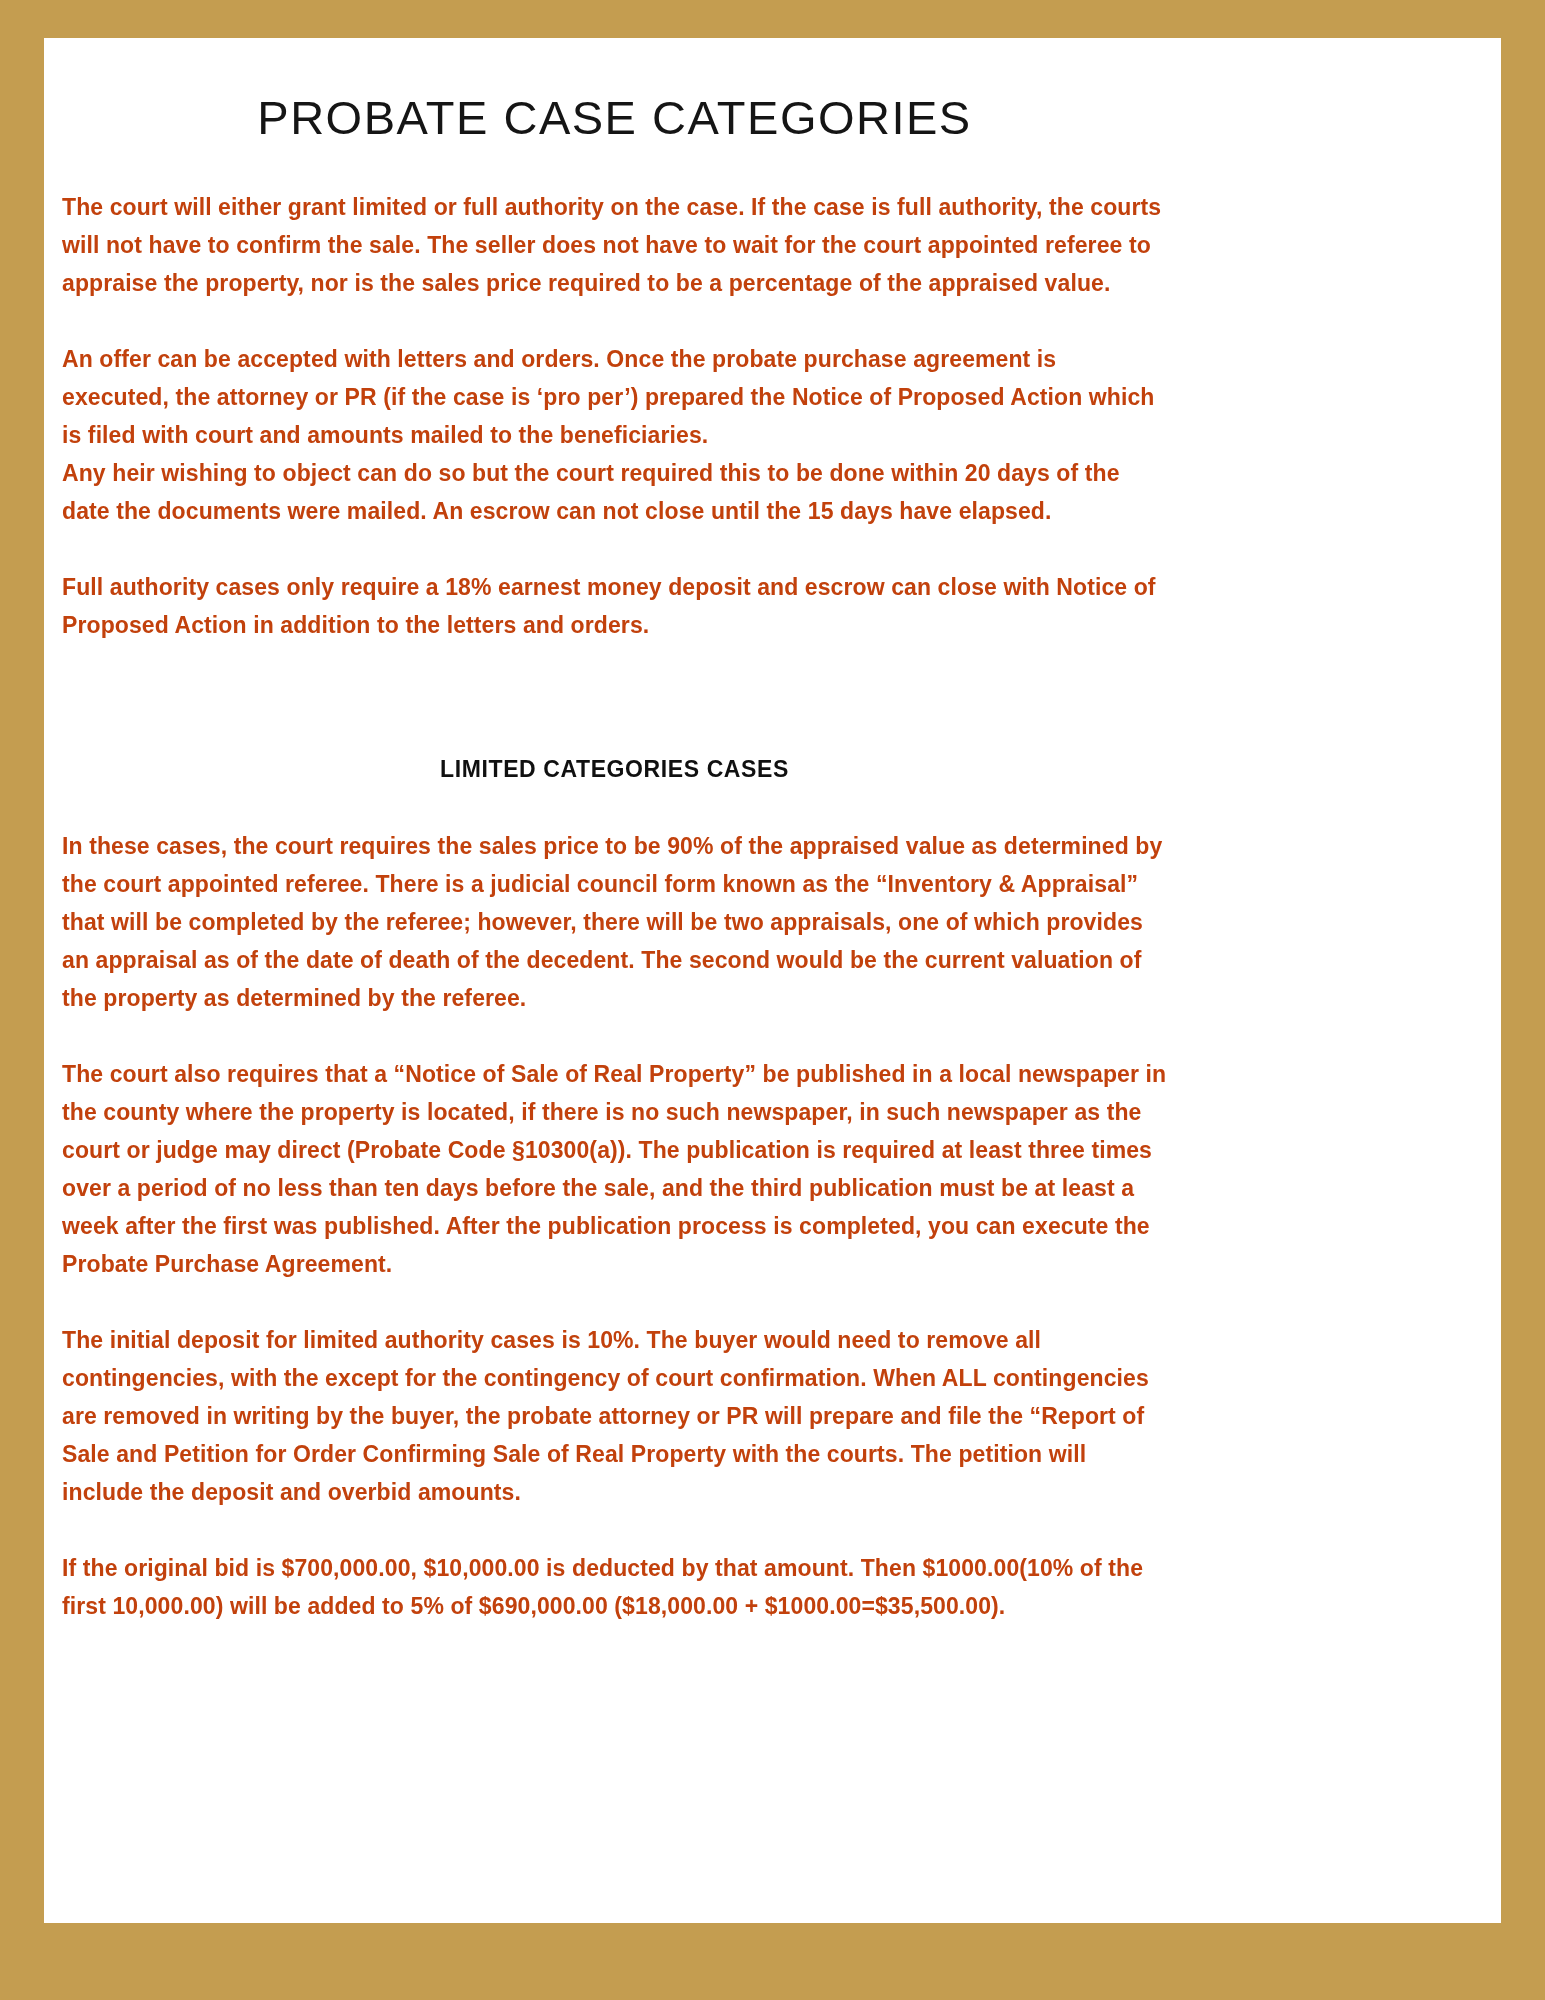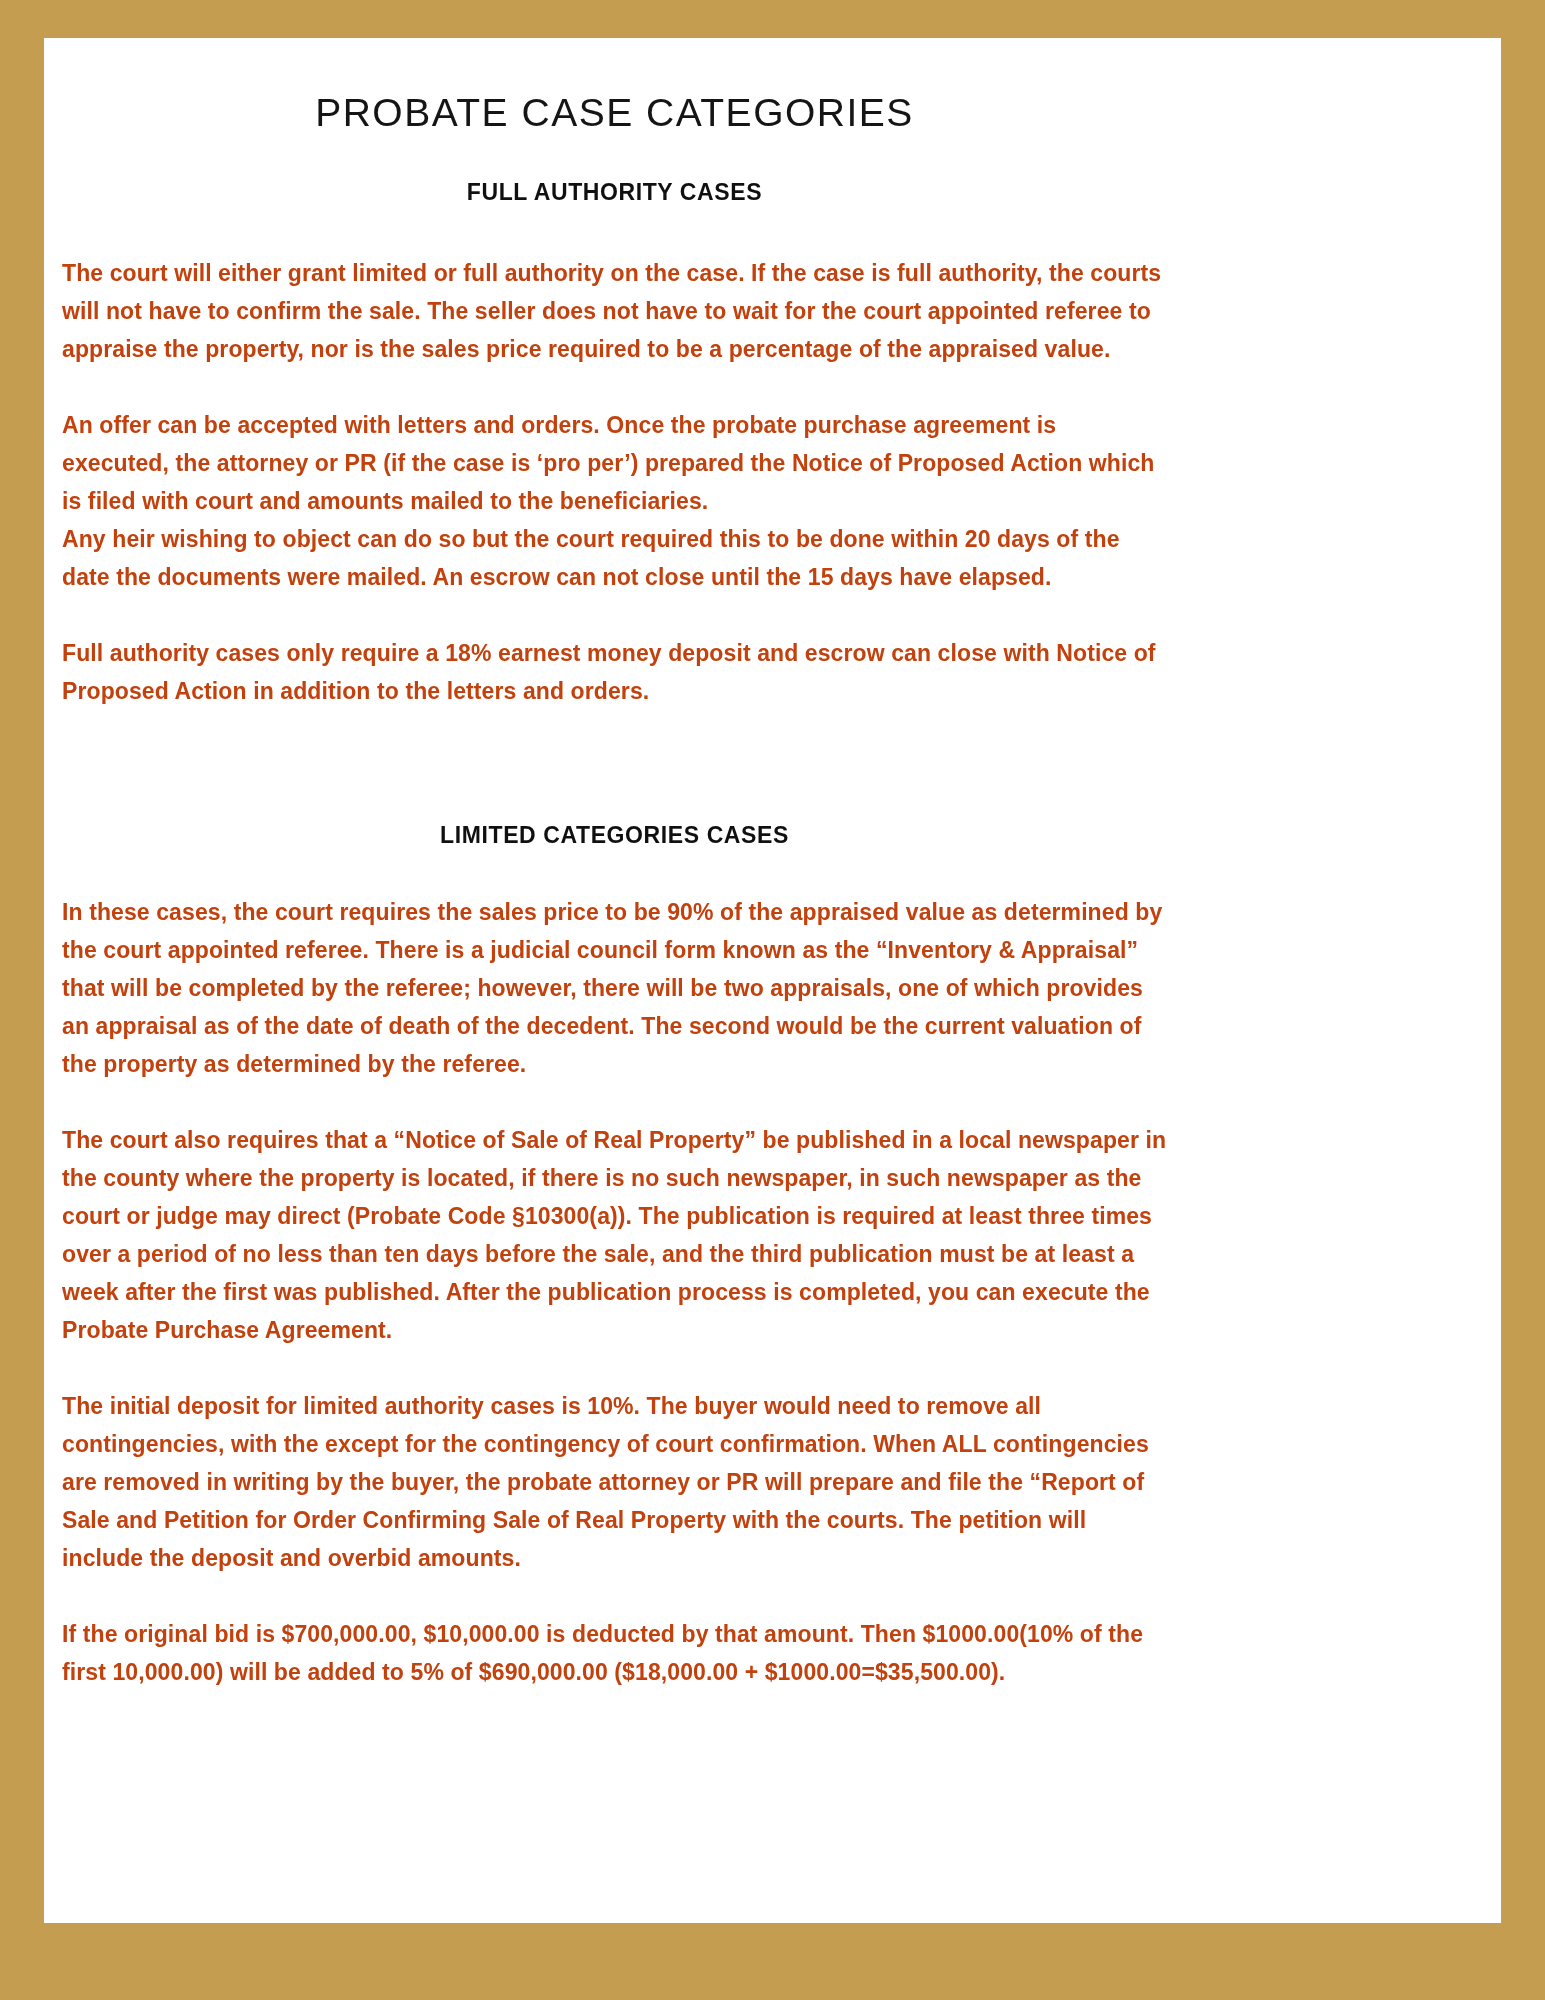--- a/index.html
+++ b/index.html
@@ -23,21 +23,21 @@
     background: #ffffff;
     overflow: hidden;
   }
   .content {
     margin-left: 18px;
     width: 1105px;
     padding-top: 52px;
     color: #101010;
   }
   .doc-title {
-    font-size: 39px;
+    font-size: 47px;
     font-weight: 500;
     letter-spacing: 1.5px;
     line-height: 1.2;
     text-align: center;
     margin: 0 0 42px 0;
     color: #151515;
   }
   .section-heading {
     font-size: 23px;
     font-weight: 700;
@@ -64,21 +64,20 @@
 </style>
 </head>
 <body>
 
 <div class="page">
   <div class="content">
 
     <h1 class="doc-title">PROBATE CASE CATEGORIES</h1>
 
     <div class="section">
-      <h2 class="section-heading">FULL AUTHORITY CASES</h2>
 
       <p class="para">
         <span class="seg">The court will either grant limited or full authority on the case. If the case is full authority, the courts will not have to confirm the sale. The seller does not have to wait for the court appointed referee to appraise the property, nor is the sales price required to be a percentage of the appraised value.</span>
       </p>
 
       <p class="para">
         <span class="seg">An offer can be accepted with letters and orders. Once the probate purchase agreement is executed, the attorney or PR (if the case is ‘pro per’) prepared the Notice of Proposed Action which is filed with court and amounts mailed to the beneficiaries.</span>
         <span class="seg">Any heir wishing to object can do so but the court required this to be done within 20 days of the date the documents were mailed. An escrow can not close until the 15 days have elapsed.</span>
       </p>
 

